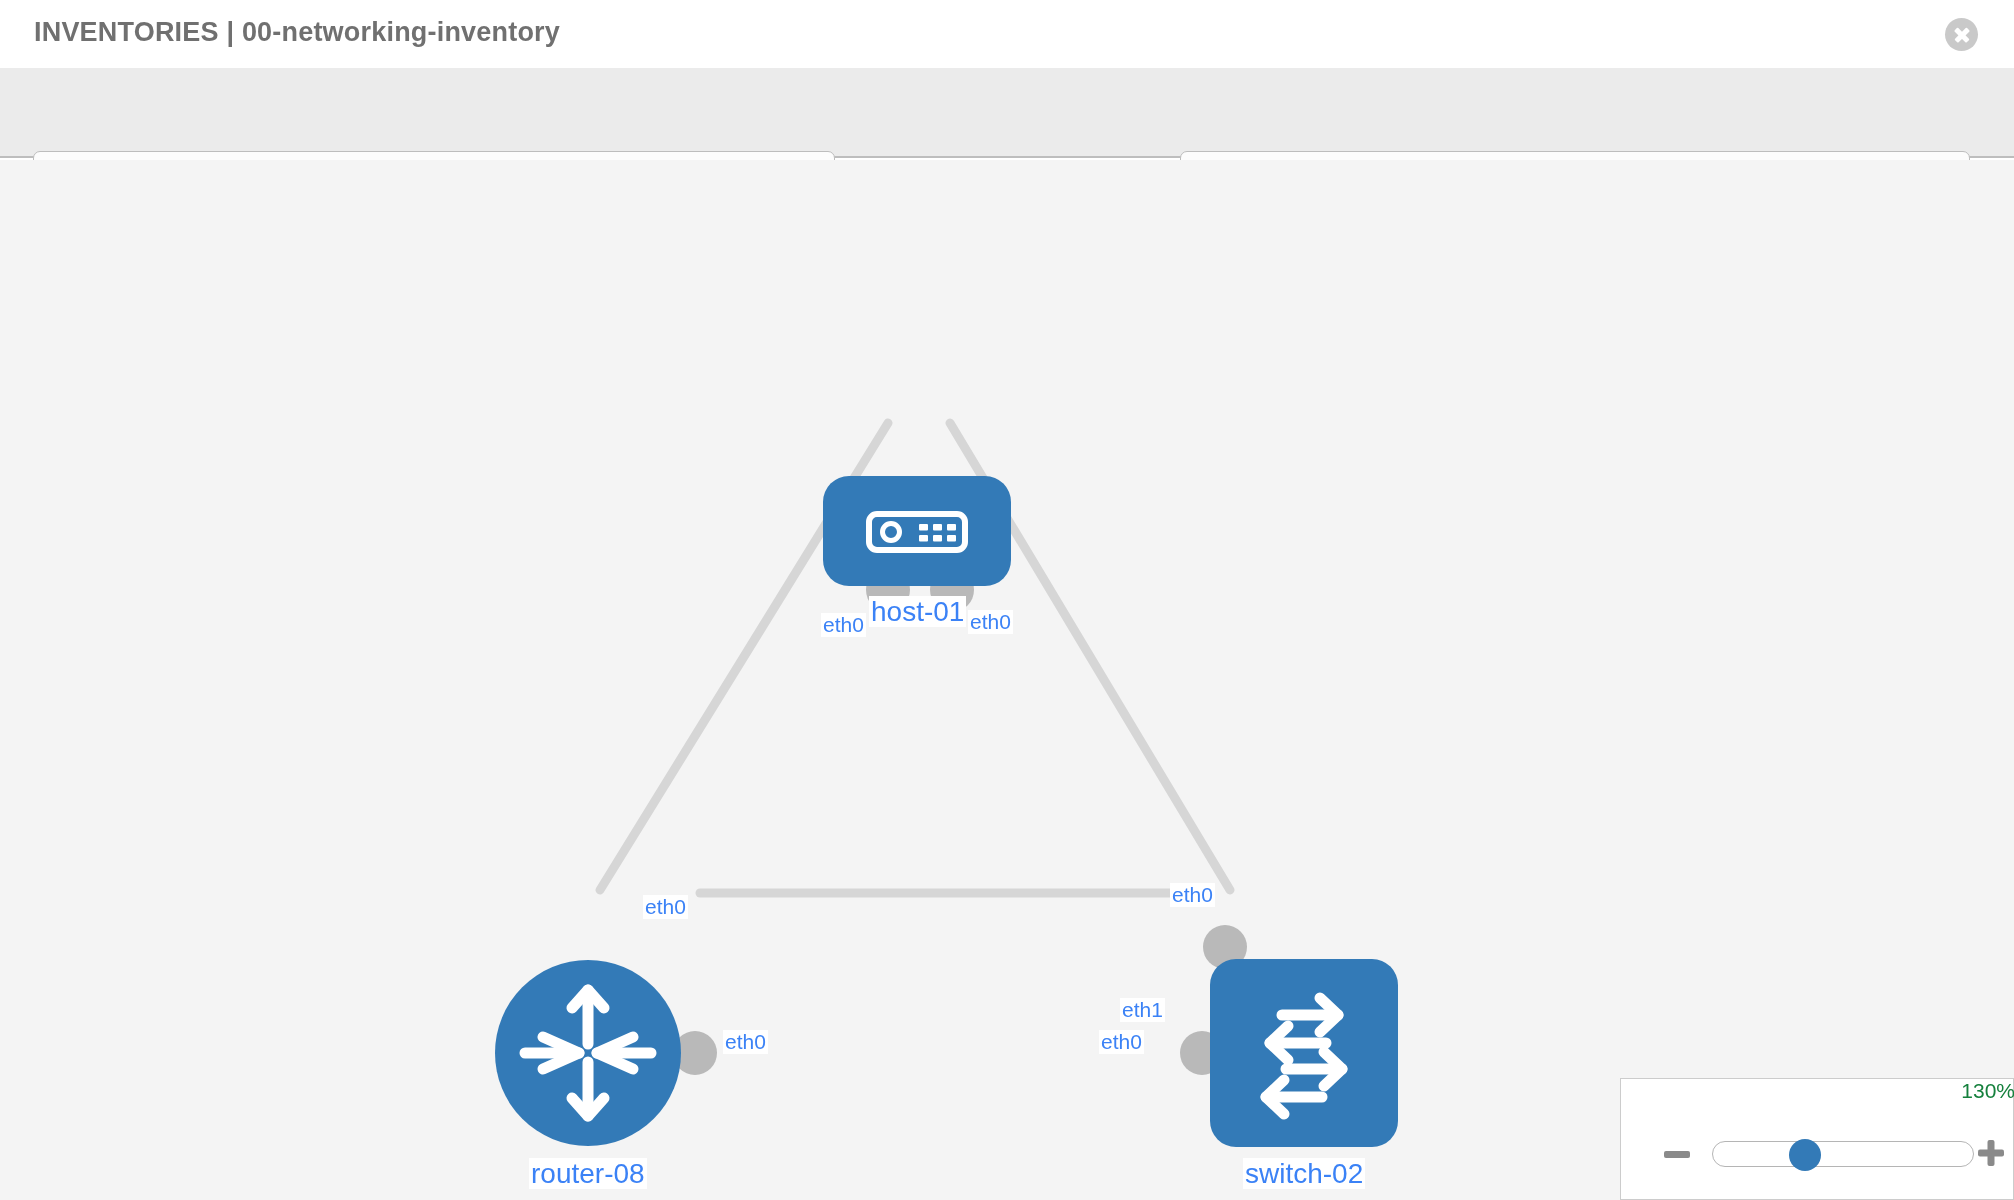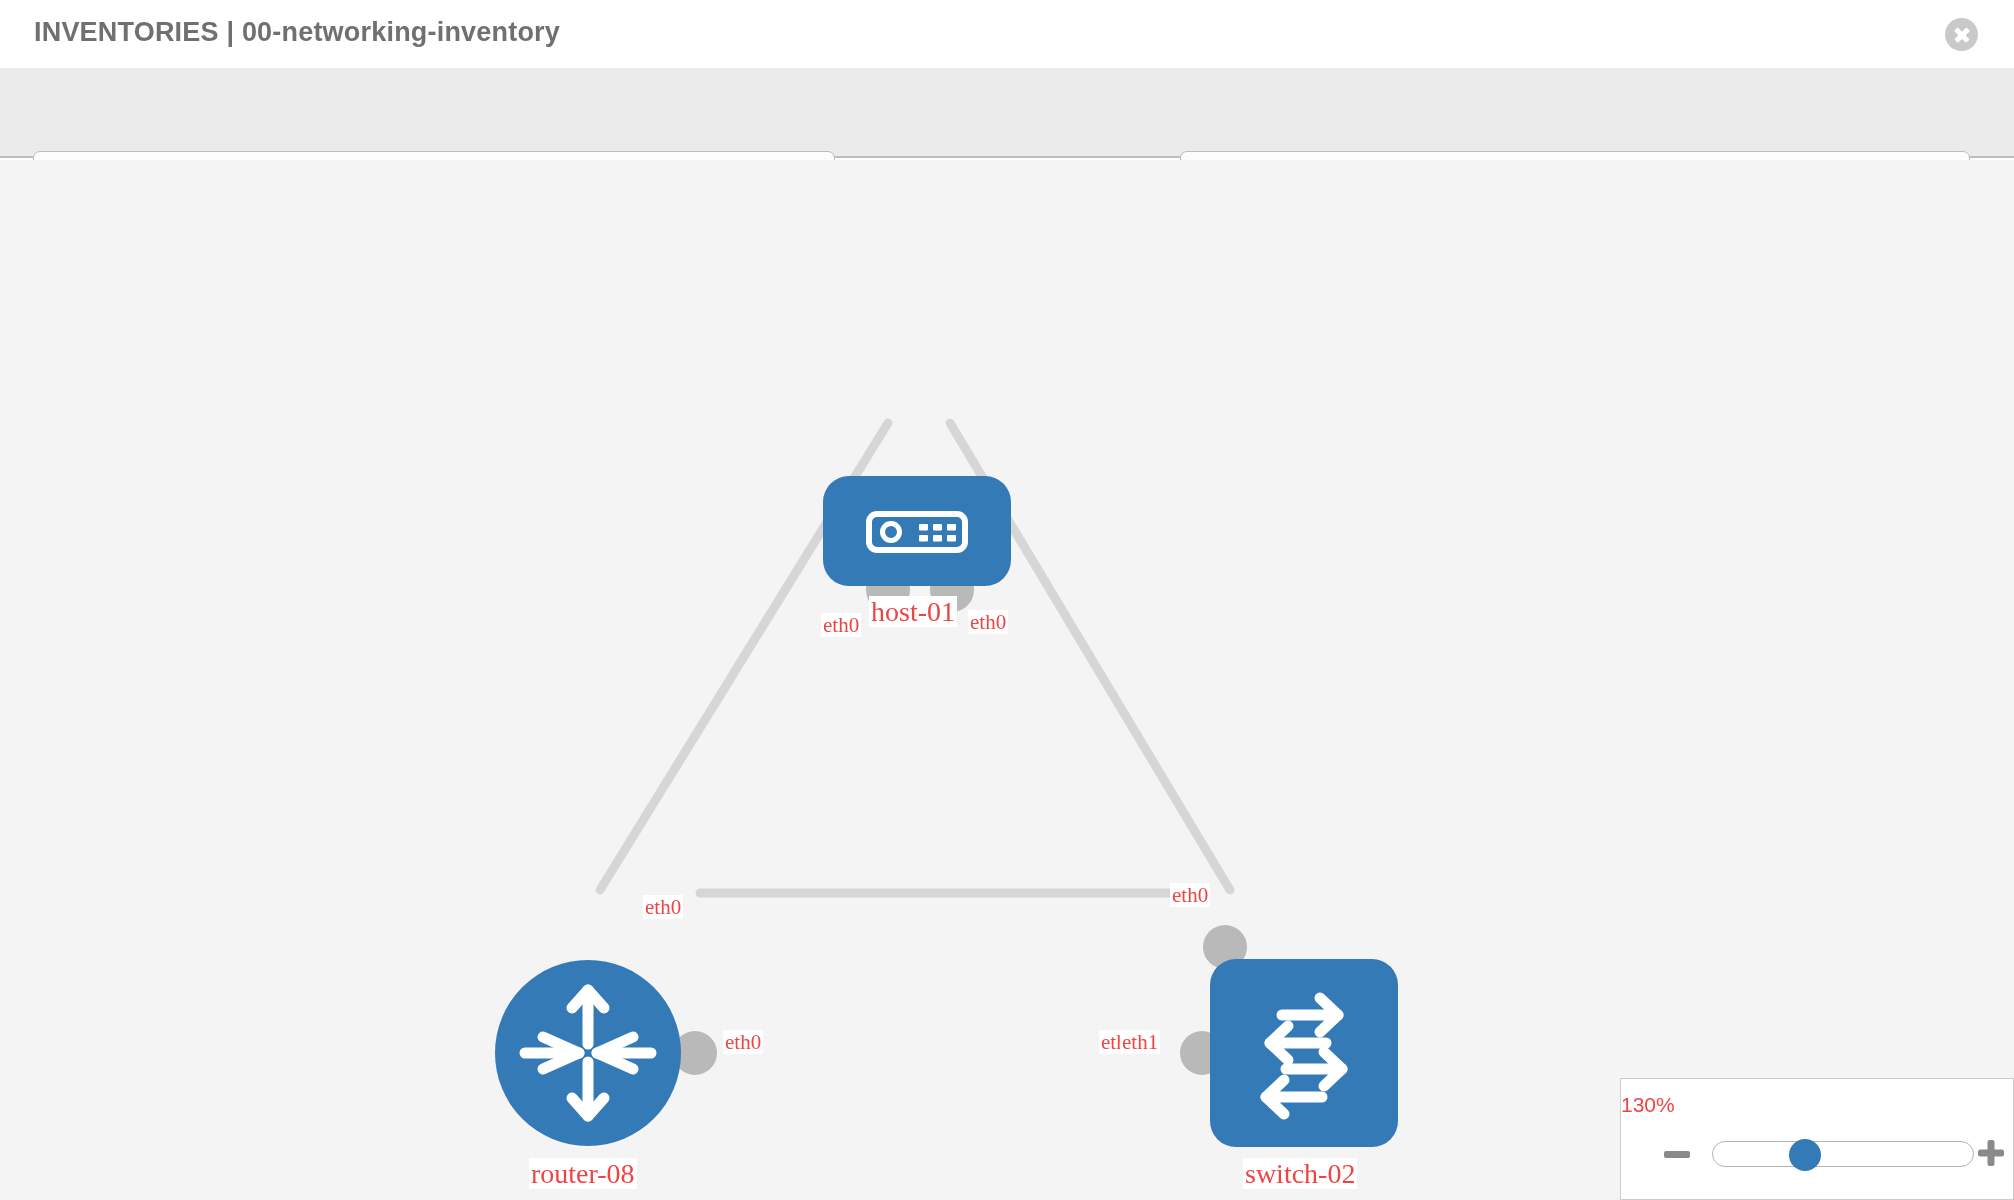--- a/index.html
+++ b/index.html
@@ -88,46 +88,46 @@
   
   .port { position: absolute; width: 44px; height: 44px; border-radius: 50%; background: #b9b9b9; }
   .port-router-e0 { left: 673px; top: 871px; }
   .port-switch-e0 { left: 1203px; top: 765px; }
   .port-switch-e1 { left: 1180px; top: 871px; }
   .port-host-l    { left: 866px; top: 408px; }
   .port-host-r    { left: 930px; top: 408px; }
 
   
   .lbl {
-    position: absolute; background: #ffffff; color: #ef4444;
-    white-space: nowrap; line-height: 1.05; padding: 1px 2px; font-family: Liberation Serif, serif;
+    position: absolute; background: #ffffff; color: #3b82f6;
+    white-space: nowrap; line-height: 1.05; padding: 1px 2px;
   }
   .lbl-node { font-size: 28px; }
   .lbl-if   { font-size: 21px; }
 
   .lbl-host   { left: 869px; top: 436px; }
   .lbl-router { left: 529px; top: 998px; }
   .lbl-switch { left: 1243px; top: 998px; }
 
   .lbl-host-e0l { left: 821px; top: 453px; }
   .lbl-host-e0r { left: 968px; top: 450px; }
   .lbl-rh-e0    { left: 643px; top: 735px; }
   .lbl-sh-e0    { left: 1170px; top: 723px; }
   .lbl-r-e0     { left: 723px; top: 870px; }
   .lbl-s-e0     { left: 1099px; top: 870px; }
-  .lbl-s-e1     { left: 1120px; top: 870px; }
+  .lbl-s-e1     { left: 1120px; top: 838px; }
 
   
   .zoom-panel {
     position: absolute; left: 1620px; top: 1078px; width: 394px; height: 122px;
     background: #ffffff; border: 1px solid #cccccc;
   }
   .zoom-value {
-    position: absolute; left: 0; top: 14px; width: 394px;
-    text-align: left; font-size: 21px; color: #ef4444;
+    position: absolute; left: 0; top: 0; width: 394px;
+    text-align: right; font-size: 21px; color: #15803d;
   }
   .zoom-minus {
     position: absolute; left: 43px; top: 72px; width: 26px; height: 7px;
     background: #8a8a8a; border-radius: 2px; cursor: pointer;
   }
   .zoom-track {
     position: absolute; left: 91px; top: 62px; width: 262px; height: 26px;
     background: #ffffff; border: 1px solid #b5b5b5; border-radius: 13px; cursor: pointer;
   }
   .zoom-thumb {

